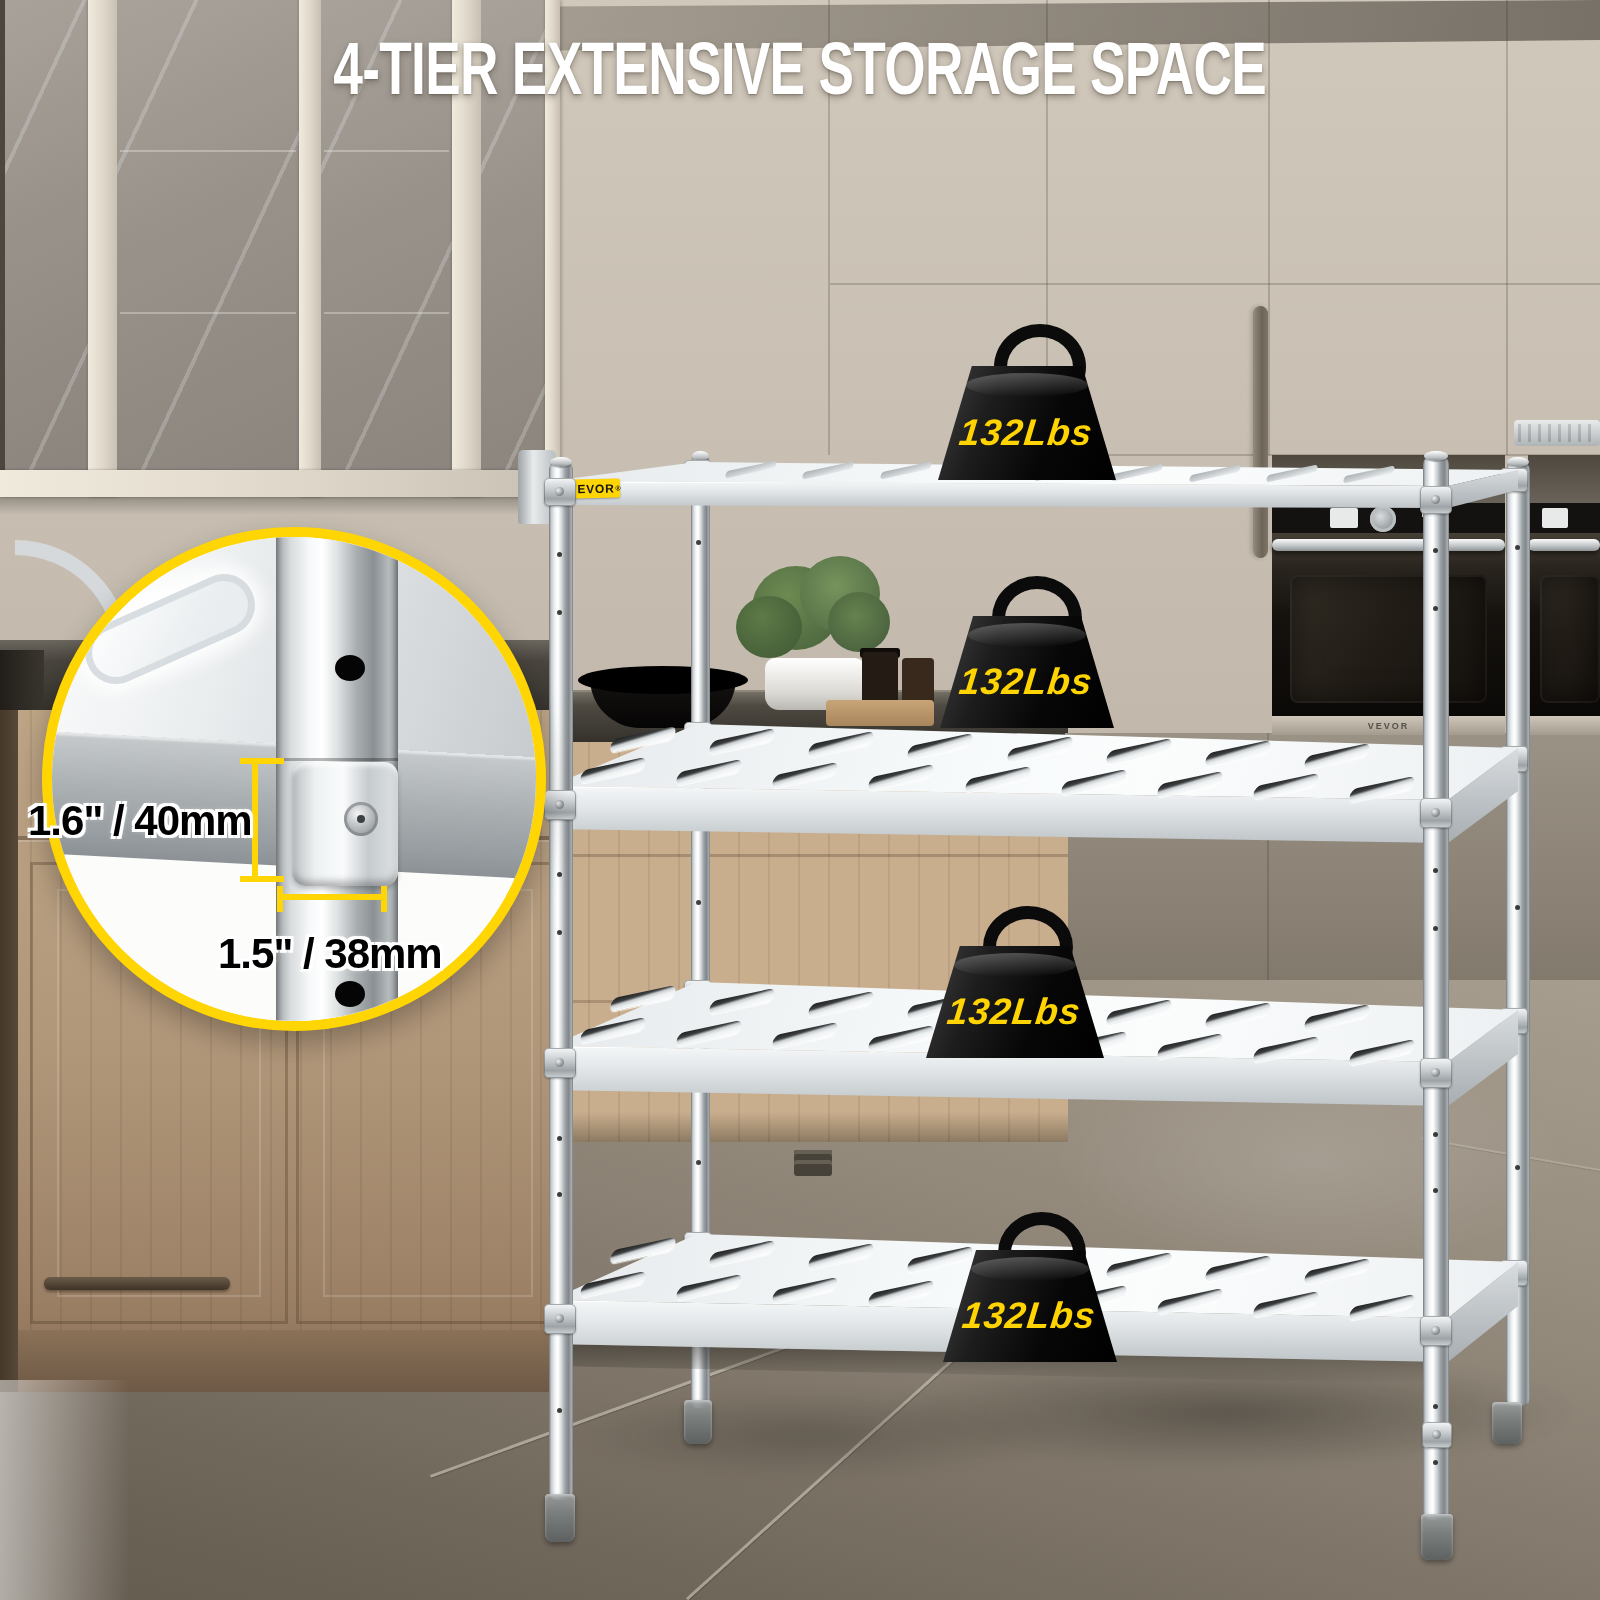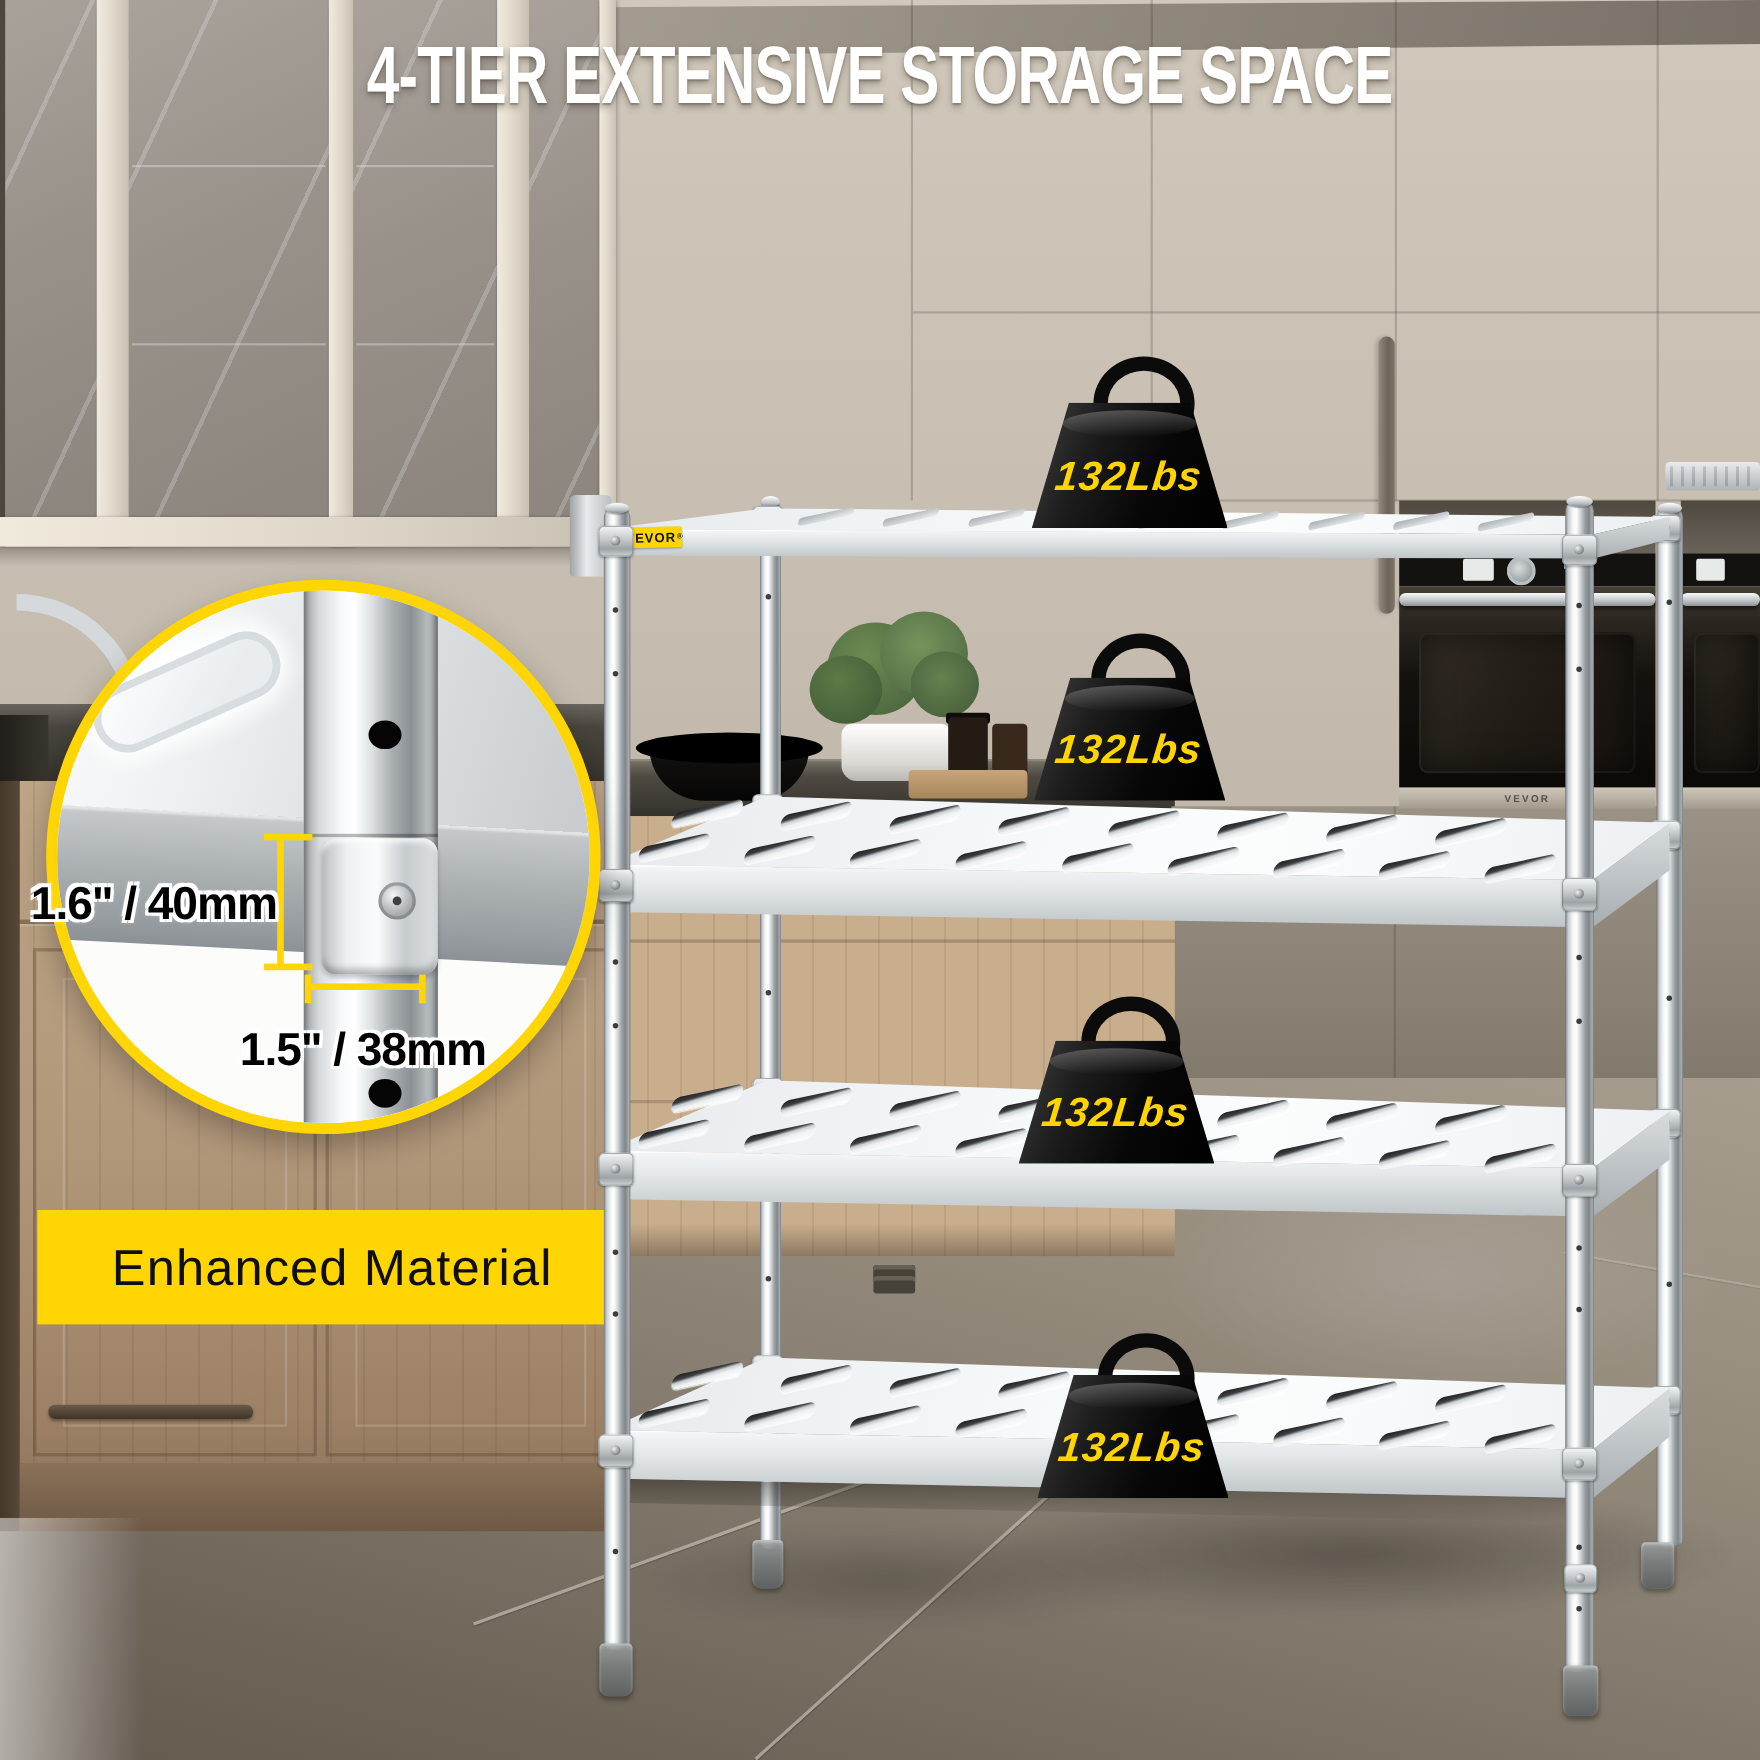--- a/index.html
+++ b/index.html
@@ -252,23 +252,20 @@
   <div class="abs" style="left:0;top:1380px;width:130px;height:220px;z-index:7;
     background:linear-gradient(90deg,rgba(255,255,255,.5),transparent)"></div>
   <div class="abs" style="left:1050px;top:1050px;width:520px;height:220px;z-index:7;
     background:radial-gradient(ellipse,rgba(255,255,255,.12),transparent 70%)"></div>
   <div class="abs vent" style="left:794px;top:1150px;width:38px;height:26px;z-index:7"></div>
   <div class="abs" style="left:880px;top:1355px;width:700px;height:115px;z-index:8;filter:blur(6px);
     background:radial-gradient(ellipse,rgba(25,22,18,.38),transparent 70%)"></div>
   <div class="abs" style="left:560px;top:1390px;width:500px;height:90px;z-index:8;filter:blur(6px);
     background:radial-gradient(ellipse,rgba(25,22,18,.25),transparent 70%)"></div>
 
-  <div class="abs mat-banner" style="z-index:10">
-    <span class="txt">Enhanced Material</span>
-  </div>
 
   <div class="abs pole" style="left:691px;top:454px;width:19px;height:954px;z-index:20"></div>
   <div class="abs pole" style="left:1506px;top:460px;width:24px;height:946px;z-index:20"></div>
   <div class="abs clamp" style="left:684px;top:460px;width:28px;height:24px;z-index:21"></div>
   <div class="abs clamp" style="left:684px;top:722px;width:28px;height:26px;z-index:21"></div>
   <div class="abs clamp" style="left:684px;top:980px;width:28px;height:26px;z-index:21"></div>
   <div class="abs clamp" style="left:684px;top:1232px;width:28px;height:26px;z-index:21"></div>
   <div class="abs clamp" style="left:1500px;top:468px;width:28px;height:24px;z-index:21"></div>
   <div class="abs clamp" style="left:1500px;top:746px;width:28px;height:26px;z-index:21"></div>
   <div class="abs clamp" style="left:1500px;top:1008px;width:28px;height:26px;z-index:21"></div>

